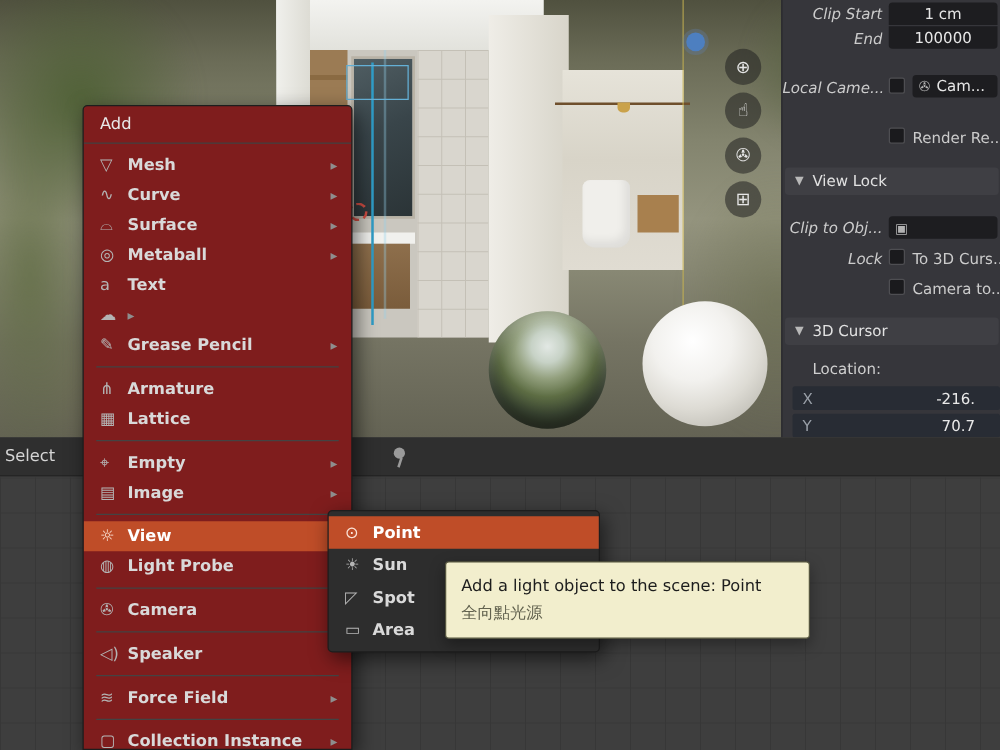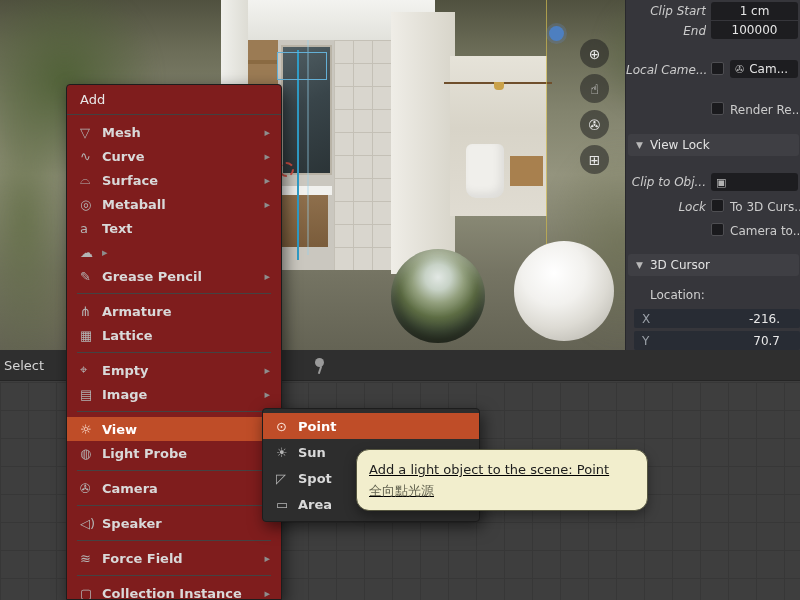--- a/index.html
+++ b/index.html
@@ -102,22 +102,22 @@
   .menu-item.hl { background:var(--hl,#bf4d28); color:#fff; }
   .menu-item.hl .mi-icon, .menu-item.hl .mi-arrow { color:#fbe3d7; }
   .menu-sep { height:1px; background:#434343; margin:5px 10px; }
 
   .submenu { position:absolute; left:262px; top:408px; width:218px; background:#2d2d2d;
     border:1px solid #1d1d1d; border-radius:4px; box-shadow:3px 5px 16px rgba(0,0,0,.55);
     padding:4px 0; z-index:31; font-size:13px; }
   .submenu .menu-item { height:26px; }
 
   .tooltip { position:absolute; left:356px; top:449px; width:292px; background:var(--tt,#f2eecd);
-    border:1px solid #55553f; border-radius:13px; padding:9px 12px; z-index:40; font-size:13px;
-    box-shadow:0 5px 12px rgba(0,0,0,.35);text-decoration:underline; }
+    border:1px solid #55553f; border-radius:3px; padding:9px 12px; z-index:40; font-size:13px;
+    box-shadow:0 5px 12px rgba(0,0,0,.35); }
   .tooltip .tt1 { color:#1d1d1d; line-height:21px; }
   .tooltip .tt2 { color:#62624f; line-height:21px; }
 </style>
 </head>
 <body>
 
 <div class="stage">
 
   <div class="viewport">
     <div class="blur-left"></div>

